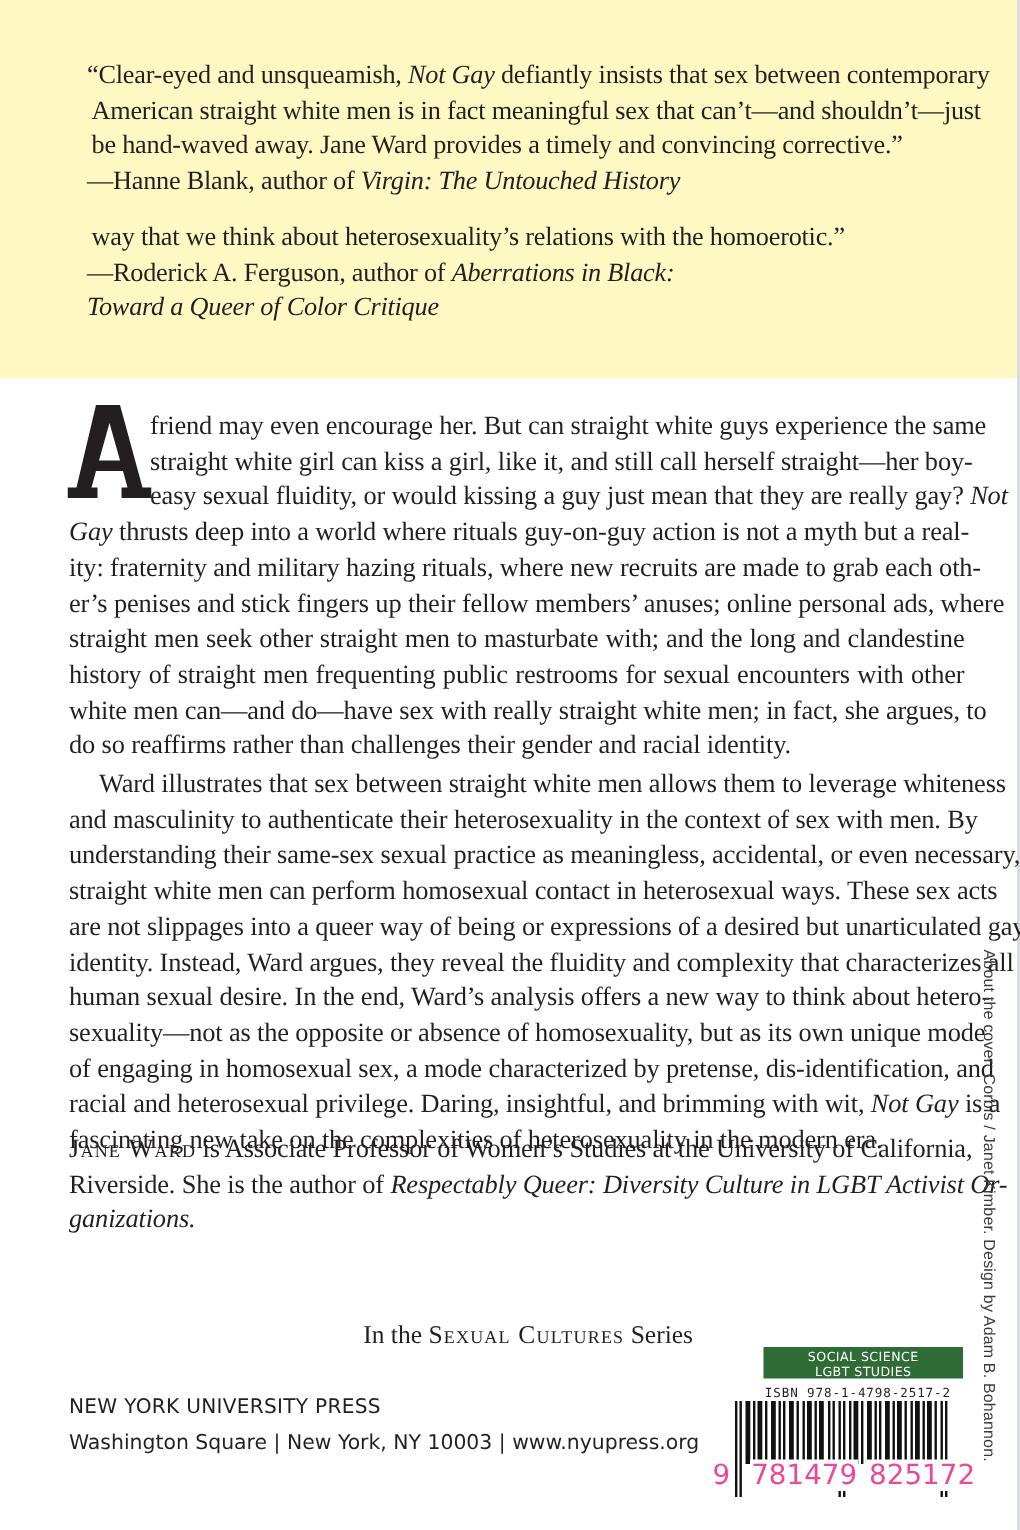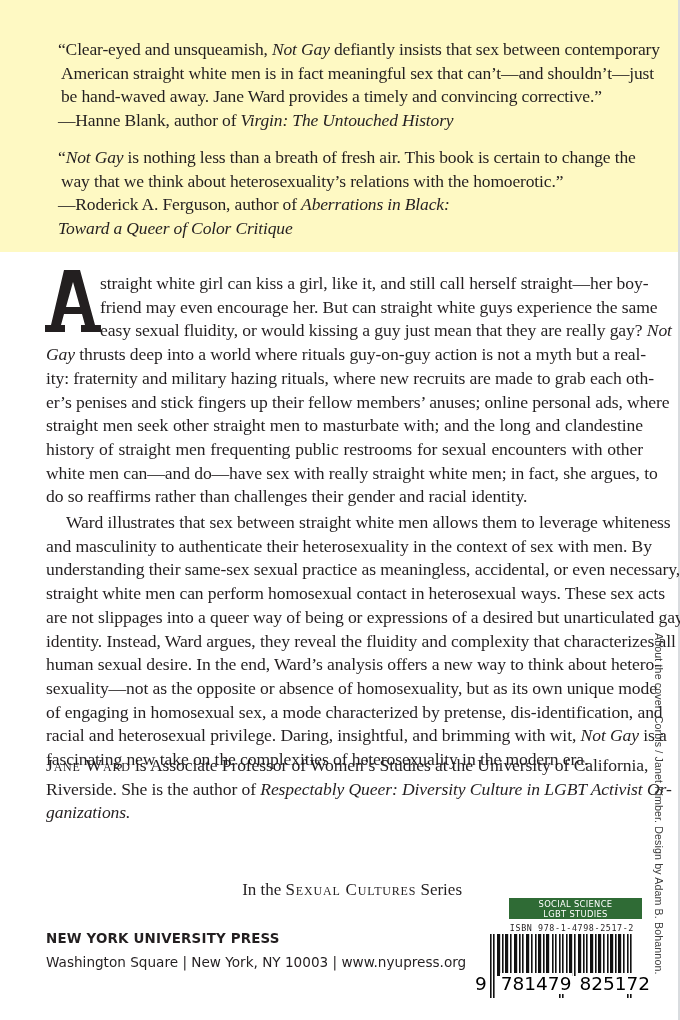--- a/index.html
+++ b/index.html
@@ -54,21 +54,21 @@
 
   .series {
     position: absolute; left: 232px; top: 880px; width: 230px;
     font-size: 17px; white-space: nowrap; text-align: right;
   }
   .publisher {
     position: absolute; left: 46px; top: 931px;
     font-family: "DejaVu Sans", "Liberation Sans", sans-serif;
     color: #231f20;
   }
-  .publisher .name { font-weight: bold; font-size: 13.4px; letter-spacing: 0.2px; }
+  .publisher .name { font-weight: normal; font-size: 13.4px; letter-spacing: 0.2px; }
   .publisher .addr { font-size: 13.6px; margin-top: 8px; white-space: nowrap; }
 
   .category-box {
     position: absolute; left: 509px; top: 898px; width: 133px; height: 21px;
     background: #2f6b35; color: #ffffff;
     font-family: "DejaVu Sans", "Liberation Sans", sans-serif;
     font-size: 8.4px; line-height: 10px; text-align: center;
     padding-top: 1px; box-sizing: border-box; letter-spacing: 0.3px;
   }
   .isbn {
@@ -76,21 +76,21 @@
     font-family: "DejaVu Sans Mono", "Liberation Mono", monospace;
     font-size: 8.4px; letter-spacing: 0.6px; white-space: nowrap;
     color: #231f20; text-align: right;
   }
   .barcode {
     position: absolute; left: 490px; top: 934px; width: 143px; height: 66px;
   }
   .barcode-digits {
     position: absolute; left: 474px; top: 973px;
     font-family: "DejaVu Sans", "Liberation Sans", sans-serif;
-    font-size: 18.5px; line-height: 22px; white-space: nowrap; color: #000000;
+    font-size: 18.5px; line-height: 22px; white-space: nowrap; color: #ec4899;
   }
   .barcode-digits span { background: #fff; padding: 0 1px; }
   .barcode-digits .lead { background: transparent; margin-right: 8px; }
 
   .credit {
     position: absolute; left: 653px; top: 633px;
     writing-mode: vertical-rl;
     font-family: "Liberation Sans", "DejaVu Sans", sans-serif;
     font-size: 10.6px; color: #3a3a3a; white-space: nowrap; letter-spacing: 0.15px;
   }
@@ -101,34 +101,33 @@
 <div class="page-edge"></div>
 
 <section class="quote-panel">
   <div class="quote quote1">
     <span class="ql"><span>“Clear-eyed and unsqueamish, </span><i>Not Gay</i><span> defiantly insists that sex between contemporary</span></span>
     <span class="ql indent"><span>American straight white men is in fact meaningful sex that can’t—and shouldn’t—just</span></span>
     <span class="ql indent"><span>be hand-waved away. Jane Ward provides a timely and convincing corrective.”</span></span>
     <span class="attr"><span>—Hanne Blank, author of </span><i>Virgin: The Untouched History</i></span>
   </div>
   <div class="quote quote2">
-    <span class="ql"><span>“</span><i>Not Gay</i><span> is nothing less than a breath of fresh air. This book is certain to change the</span></span>
     <span class="ql indent"><span>way that we think about heterosexuality’s relations with the homoerotic.”</span></span>
     <span class="attr"><span>—Roderick A. Ferguson, author of </span><i>Aberrations in Black:</i></span>
     <span class="attr"><i>Toward a Queer of Color Critique</i></span>
   </div>
 </section>
 
 <svg class="dropcap" viewBox="0 0 56 62" aria-hidden="true">
   <path d="M19 0 H35 L50 55 H56 V62 H36 V55 H40 L37 44 H19 L16 55 H20 V62 H0 V55 H6 Z M21 37 H35 L28 12 Z" fill="#231f20"></path>
 </svg>
 
 <div class="body-text p1">
+  <span class="line cap">friend may even encourage her. But can straight white guys experience the same</span>
   <span class="line cap">straight white girl can kiss a girl, like it, and still call herself straight—her boy-</span>
-  <span class="line cap">friend may even encourage her. But can straight white guys experience the same</span>
   <span class="line cap"><span>easy sexual fluidity, or would kissing a guy just mean that they are really gay? </span><i>Not</i></span>
   <span class="line"><i>Gay</i><span> thrusts deep into a world where rituals guy-on-guy action is not a myth but a real-</span></span>
   <span class="line">ity: fraternity and military hazing rituals, where new recruits are made to grab each oth-</span>
   <span class="line">er’s penises and stick fingers up their fellow members’ anuses; online personal ads, where</span>
   <span class="line">straight men seek other straight men to masturbate with; and the long and clandestine</span>
   <span class="line">history of straight men frequenting public restrooms for sexual encounters with other</span>
   <span class="line">white men can—and do—have sex with really straight white men; in fact, she argues, to</span>
   <span class="line last">do so reaffirms rather than challenges their gender and racial identity.</span>
 </div>
 

